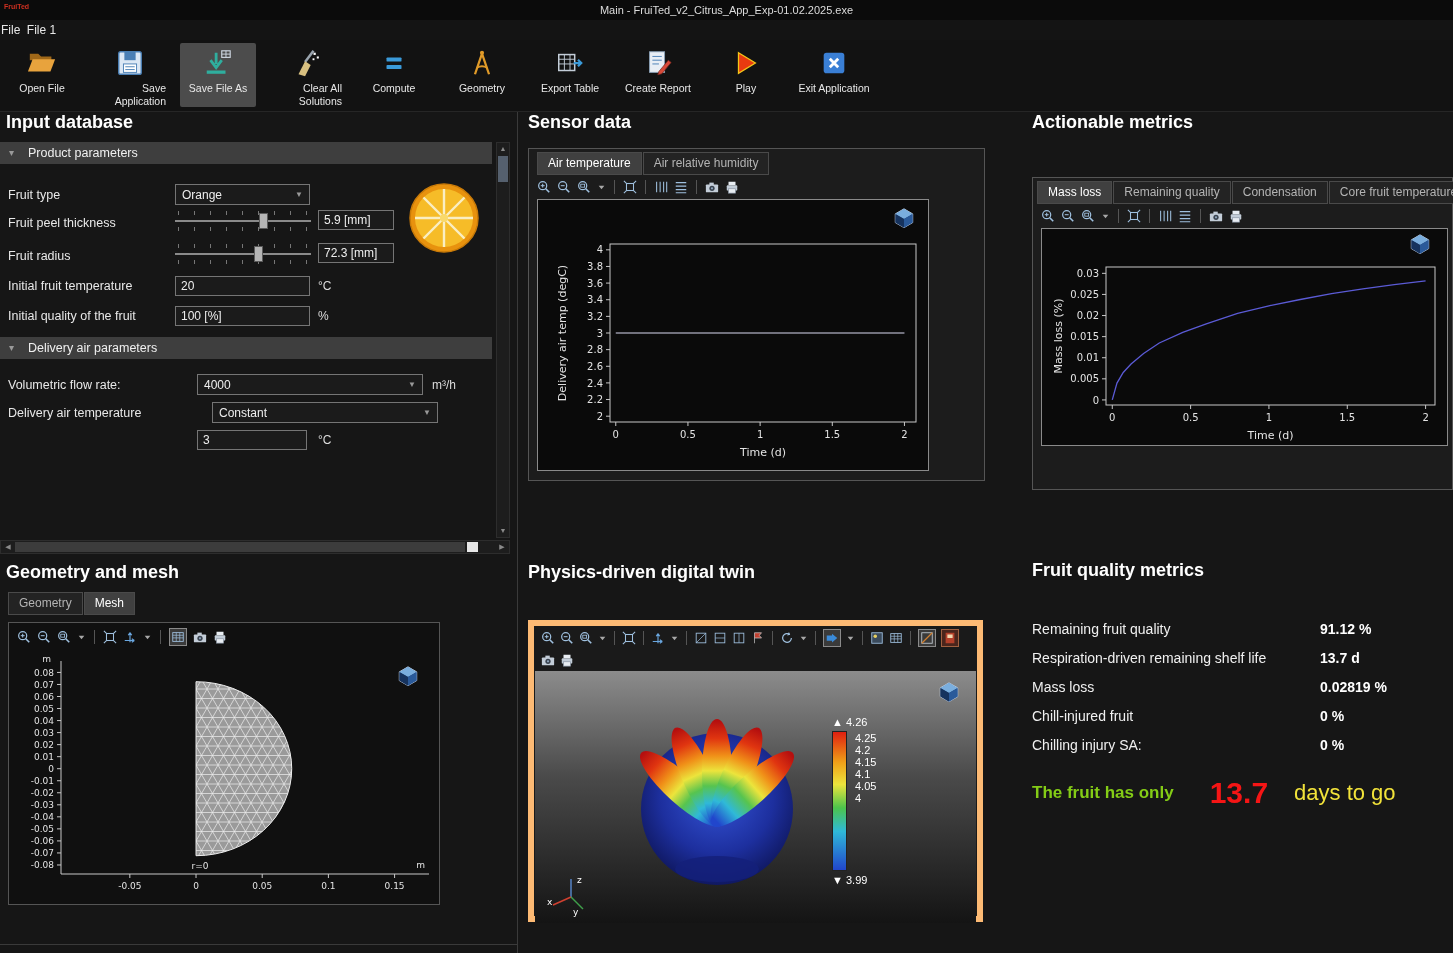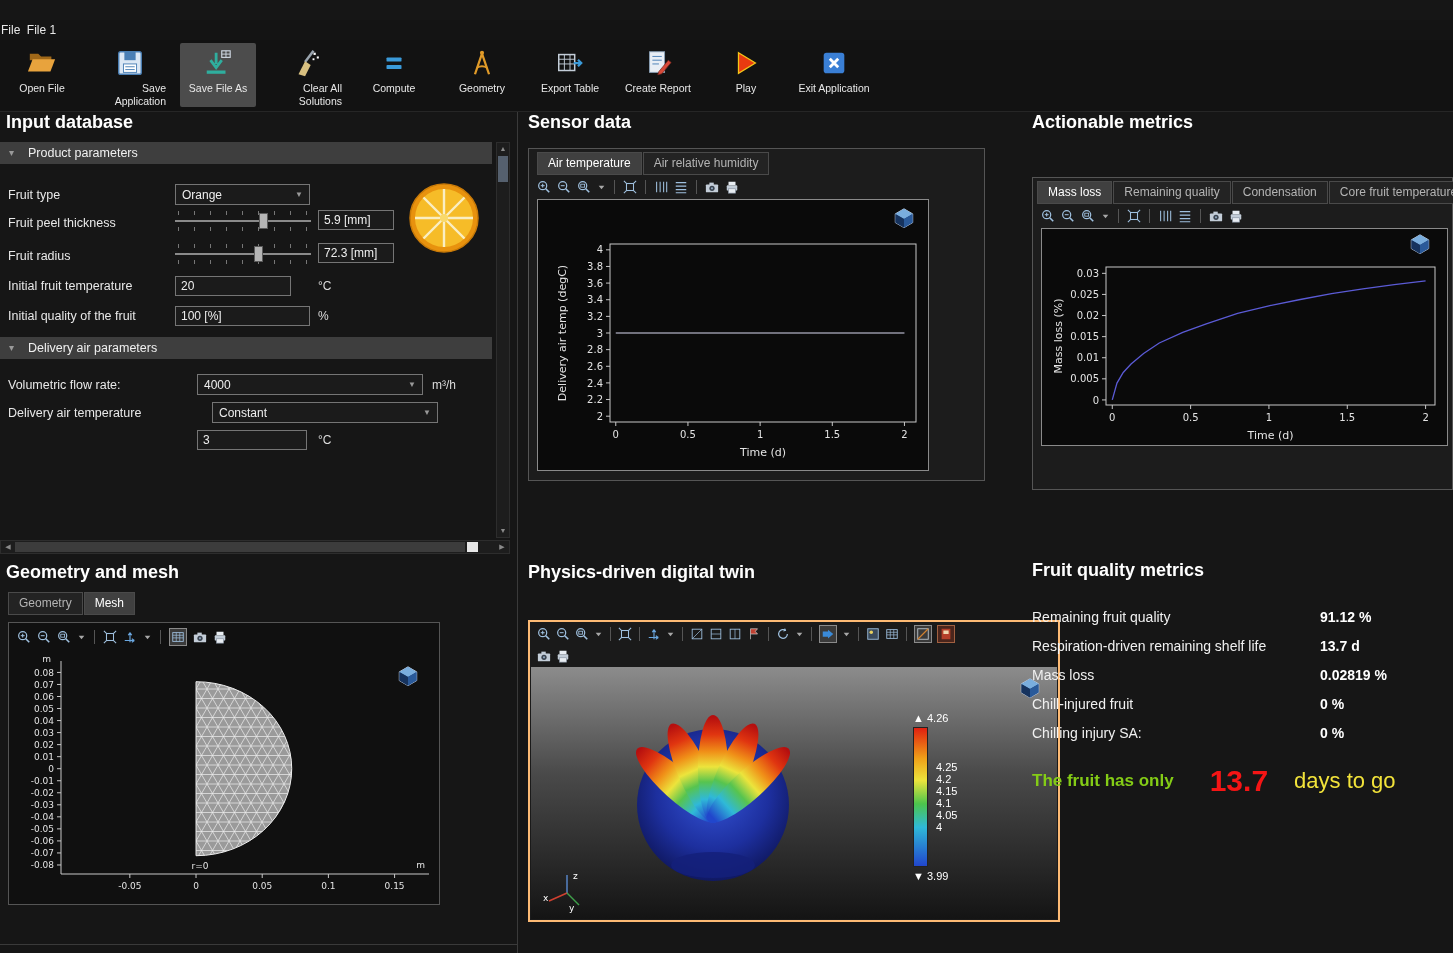--- a/index.html
+++ b/index.html
@@ -50,33 +50,33 @@
   .hl{border:1px solid #8a8a8a;background:#3a3a3a;padding:1px;display:flex}
   .hl2{border:1px solid #a06040;background:#4a251c;padding:1px;display:flex}
   .widget{position:relative;background:#0a0a0a;border:1px solid #8a8a8a;margin-left:8px}
   .cube{position:absolute;width:22px;height:22px}
   .sensor{position:absolute;left:528px;top:148px;width:457px;height:333px;border:1px solid #555;background:#1c1c1c;padding-top:3px}
   .sensor .tabsrow{margin-left:8px}
   .actionable{position:absolute;left:1032px;top:177px;width:421px;height:313px;border:1px solid #555;background:#1c1c1c;padding-top:3px}
   .actionable .tabsrow{margin-left:4px}
   .geomtabs{position:absolute;left:8px;top:592px}
   .geom{position:absolute;left:8px;top:622px;width:432px;height:283px;border:1px solid #555;background:#101010}
-  .twin{position:absolute;left:528px;top:620px;width:532px;height:302px;border:2px solid #fdba74;background:#1a1a1a}
+  .twin{position:absolute;left:528px;top:620px;width:455px;height:302px;border:6px solid #fdba74;background:#1a1a1a}
   .t3row{display:flex;align-items:center;gap:5px;padding:3px 7px}
   .view{position:relative;height:252px;margin:1px;background:linear-gradient(180deg,#8c8c8c 0%,#4a4a4a 42%,#141414 100%)}
   .cbar{position:absolute;right:58px;top:42px;width:86px;color:#fff}
   .cbar .mark{font-size:11px;color:#fff;margin:3px 0}
   .cbar .barrow{display:flex;gap:8px}
   .cbar .bar{width:15px;height:140px;background:linear-gradient(180deg,#e01f10 0%,#f0a018 22%,#ece43c 38%,#4cc44c 55%,#2fb9d8 72%,#2146cc 100%);border:1px solid #222}
-  .cbar .ticks{display:flex;flex-direction:column;justify-content:center;font-size:11px;padding:1px 0}
+  .cbar .ticks{display:flex;flex-direction:column;justify-content:flex-start;font-size:11px;padding:1px 0}
   .fruit3d{position:absolute;left:80px;top:28px}
   .triad{position:absolute;left:8px;bottom:4px}
   
   .quality{position:absolute;left:1032px;top:560px;width:421px}
-  .qrows{margin-top:21px}
+  .qrows{margin-top:33px}
   .qrow{display:flex;height:29px;align-items:center;font-size:14px}
   .qrow .ql{width:288px;color:#f0f0f0}
   .qrow .qv{font-weight:bold;color:#fff}
   .qwarn{margin-top:17px;display:flex;align-items:center}
   .qwp{font-size:17px}
   .qwd{font-size:30px;font-weight:bold;margin:0 26px 0 36px}
   .qws{font-size:22px}
   svg text{font-family:"DejaVu Sans",sans-serif}
 </style>
 </head>
@@ -172,20 +172,24 @@
         <path d="M12 2 L21.5 7.5 V17 L12 22.5 L2.5 17 V7.5 Z" fill="#1a3a6a" stroke="#cdd8e8" stroke-width="1"></path>
         <path d="M12 2 L21.5 7.5 L12 13 L2.5 7.5 Z" fill="#7aaede"></path>
         <path d="M12 13 L21.5 7.5 V17 L12 22.5 Z" fill="#2a5a9a"></path>
         <path d="M12 13 L2.5 7.5 V17 L12 22.5 Z" fill="#16335e"></path>
       </symbol>
   </defs>
 </svg>
 
 <div id="app">
 
+  <div class="titlebar">
+    <span class="applogo">FruiTed</span>
+    <span>Main - FruiTed_v2_Citrus_App_Exp-01.02.2025.exe</span>
+  </div>
 
   <div class="menubar">
     <span class="menu-item">File</span>
     <span class="menu-item">File 1</span>
   </div>
 
   <div class="toolbar">
     <div class="tbtn">
       <span class="ticon">
           <svg viewBox="0 0 32 32">
@@ -336,21 +340,21 @@
       <g stroke="#faeec2" stroke-width="2.4">
         <line x1="36" y1="7" x2="36" y2="65"></line>
           <line x1="7" y1="36" x2="65" y2="36"></line>
         <line x1="15.5" y1="15.5" x2="56.5" y2="56.5"></line>
           <line x1="56.5" y1="15.5" x2="15.5" y2="56.5"></line>
       </g>
       <circle cx="36" cy="36" r="4" fill="#f9d96a"></circle>
     </svg>
 
     <span class="row-label" style="top:139px">Initial fruit temperature</span>
-    <input class="tin" style="top: 136px; left: 175px; width: 116px;" value="20">
+    <input class="tin" style="top: 136px; left: 175px; width: 135px;" value="20">
     <span class="unit" style="top:139px;left:318px">°C</span>
 
     <span class="row-label" style="top:169px">Initial quality of the fruit</span>
     <input class="tin" style="top: 166px; left: 175px; width: 135px;" value="100 [%]">
     <span class="unit" style="top:169px;left:318px">%</span>
 
     <div class="sect" style="top:197px">
       <span class="disc">▾</span>
       <span>Delivery air parameters</span>
     </div>

